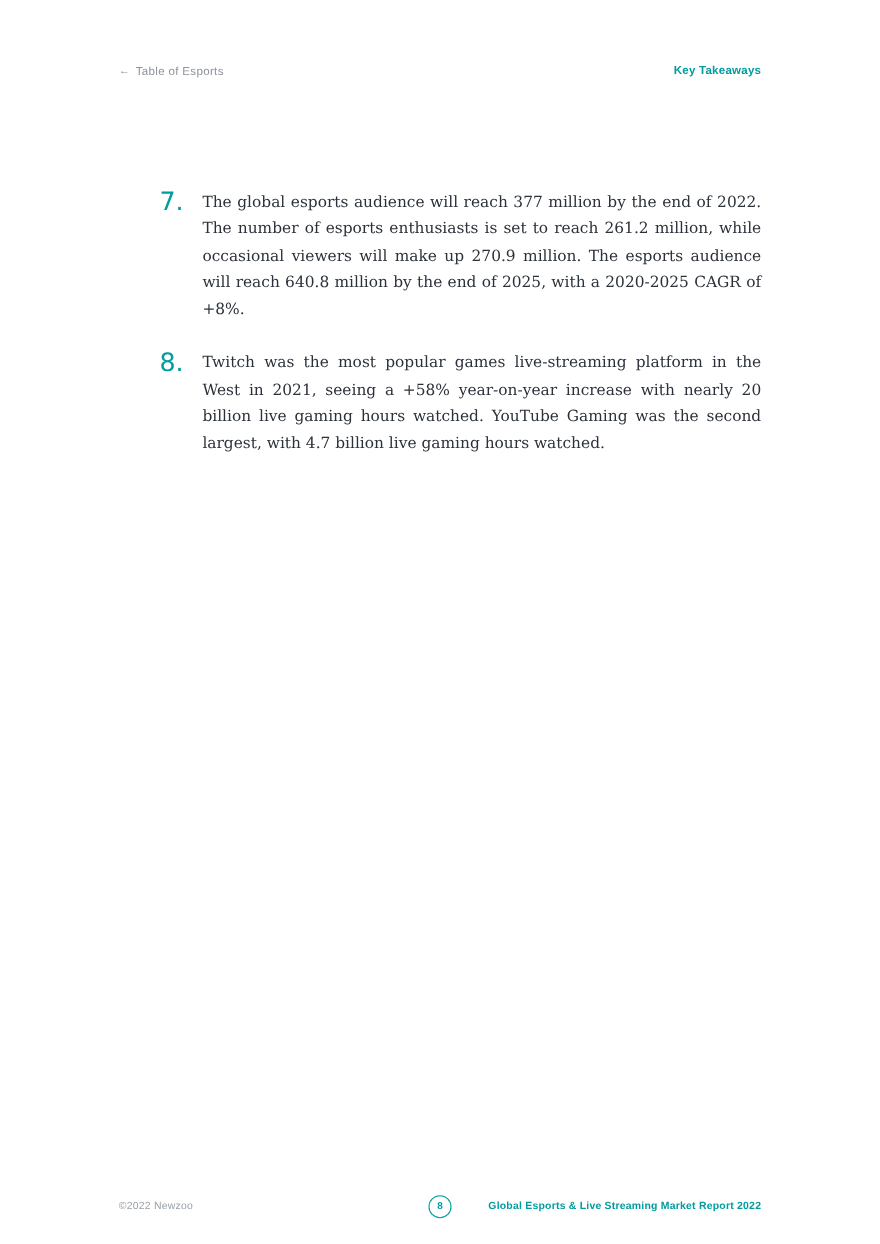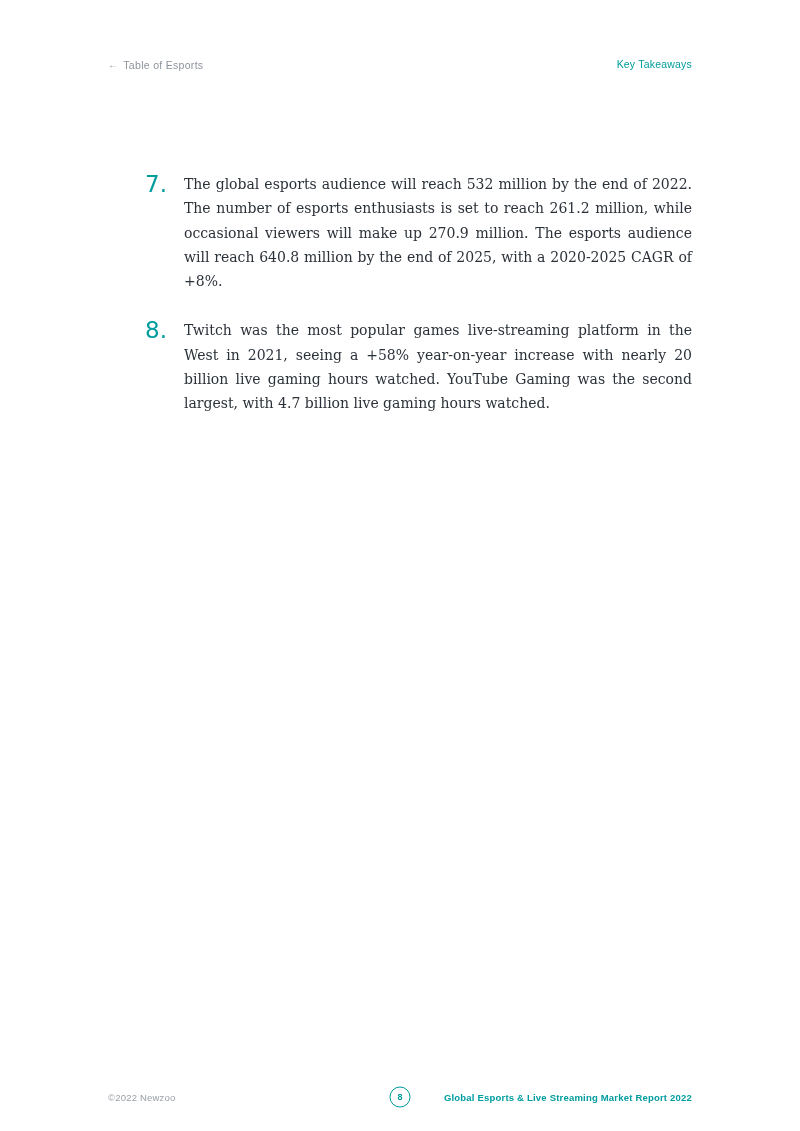--- a/index.html
+++ b/index.html
@@ -37,21 +37,21 @@
     text-decoration: none;
   }
   .back-link .arrow {
     font-size: 10px;
     color: #8d939b;
     line-height: 1;
   }
   .section-label {
     color: #009c9e;
     font-size: 10.5px;
-    font-weight: normal;
+    font-weight: bold;
     letter-spacing: 0.2px;
   }
 
   
   .takeaways {
     position: absolute;
     top: 172px;
     left: 145px;
     right: 108px;
   }
@@ -135,21 +135,21 @@
       <span class="arrow">←</span>
       <span>Table of Esports</span>
     </a>
     <div class="section-label">Key Takeaways</div>
   </div>
 
   <div class="takeaways">
 
     <div class="takeaway">
       <div class="tk-number">7.</div>
-      <div class="tk-text">The global esports audience will reach 532 million by the end of 2022. The number of esports enthusiasts is set to reach 261.2 million, while occasional viewers will make up 270.9 million. The esports audience will reach 640.8 million by the end of 2025, with a 2020-2025 CAGR of +8%.</div>
+      <div class="tk-text">The global esports audience will reach 377 million by the end of 2022. The number of esports enthusiasts is set to reach 261.2 million, while occasional viewers will make up 270.9 million. The esports audience will reach 640.8 million by the end of 2025, with a 2020-2025 CAGR of +8%.</div>
     </div>
 
     <div class="takeaway">
       <div class="tk-number">8.</div>
       <div class="tk-text">Twitch was the most popular games live-streaming platform in the West in 2021, seeing a +58% year-on-year increase with nearly 20 billion live gaming hours watched. YouTube Gaming was the second largest, with 4.7 billion live gaming hours watched.</div>
     </div>
 
   </div>
 
   <div class="footer">

